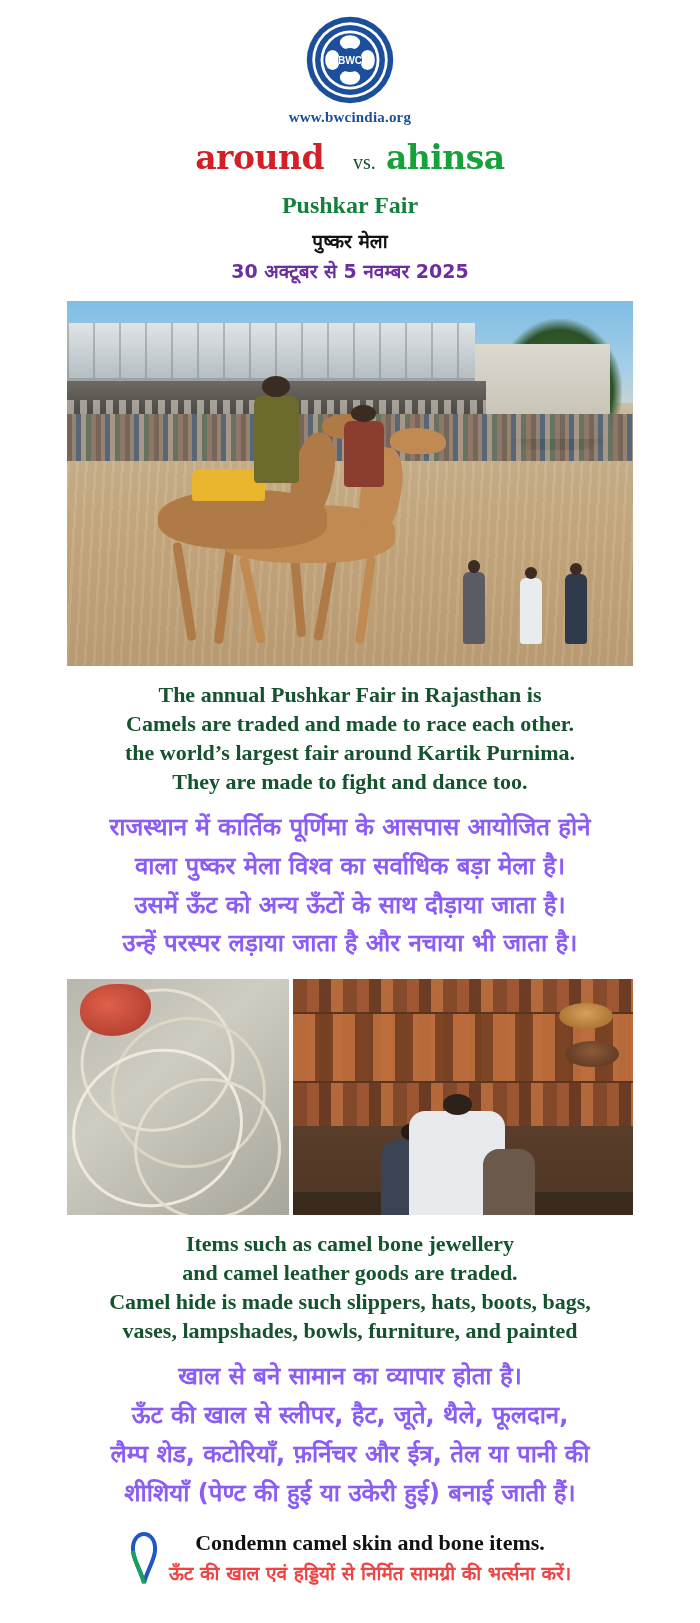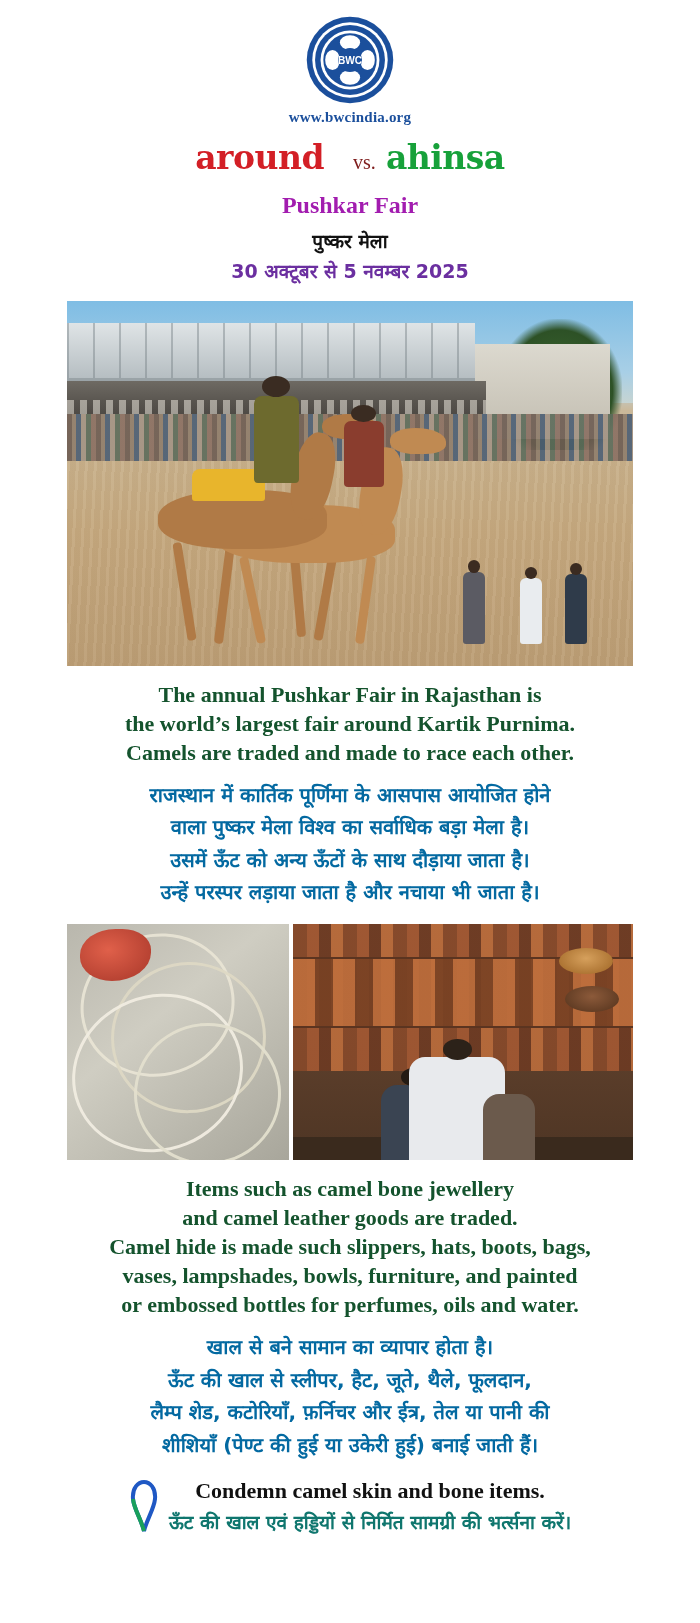--- a/index.html
+++ b/index.html
@@ -51,42 +51,42 @@
   .word-hinsa {
     font-family: "DejaVu Serif", serif;
     font-size: 33px;
     font-weight: bold;
     color: #d31f26;
     letter-spacing: -0.5px;
   }
   .word-vs {
     font-family: "Liberation Serif", serif;
     font-size: 20px;
-    color: #7f1d1d;
+    color: #14532d;
     font-style: normal;
     margin-left: 19px;
   }
   .word-ahinsa {
     font-family: "DejaVu Serif", serif;
     font-size: 33px;
     font-weight: bold;
     color: #17a13a;
     letter-spacing: -0.5px;
   }
 
   
   .title-block {
     text-align: center;
     margin-top: 12px;
     line-height: 1.35;
   }
   .title-en {
     font-size: 24px;
     font-weight: bold;
-    color: #a21caf;
+    color: #15803d;
   }
   .dates-en {
     font-size: 22px;
     font-weight: bold;
     color: #6b2fa0;
     margin-top: 2px;
   }
   .title-hi {
     font-family: "DejaVu Sans", sans-serif;
     font-size: 19px;
@@ -288,24 +288,24 @@
     font-size: 22px;
     font-weight: bold;
     line-height: 1.32;
     color: #14532d;
     margin-top: 14px;
   }
   .para-hi {
     width: 600px;
     text-align: center;
     font-family: "DejaVu Sans", sans-serif;
-    font-size: 20px;
+    font-size: 24px;
     font-weight: bold;
     line-height: 1.62;
-    color: #0369a1;
+    color: #8b5cf6;
     margin-top: 12px;
   }
   .para-en div, .para-hi div { white-space: nowrap; }
 
   
   .footer {
     width: 620px;
     margin-top: 16px;
     display: flex;
     align-items: center;
@@ -317,21 +317,21 @@
   .footer-en {
     font-size: 22px;
     font-weight: bold;
     color: #111111;
     line-height: 1.25;
   }
   .footer-hi {
     font-family: "DejaVu Sans", sans-serif;
     font-size: 19px;
     font-weight: bold;
-    color: #0f766e;
+    color: #ef4444;
     margin-top: 4px;
   }
 </style>
 </head>
 <body>
 
 <div class="page">
 
   <div class="logo-block">
     <svg class="logo-mark" viewBox="0 0 100 100">
@@ -387,22 +387,23 @@
     <div class="saddle"></div>
     <div class="rider"></div>
     <div class="rider2"></div>
     <div class="spectator s1"></div>
     <div class="spectator s2"></div>
     <div class="spectator s3"></div>
   </div>
 
   <div class="para-en">
     <div>The annual Pushkar Fair in Rajasthan is</div>
+    <div>Camels are traded and made to race each other.</div>
     <div>the world’s largest fair around Kartik Purnima.</div>
-    <div>Camels are traded and made to race each other.</div>
+    <div>They are made to fight and dance too.</div>
   </div>
 
   <div class="para-hi">
     <div>राजस्थान में कार्तिक पूर्णिमा के आसपास आयोजित होने</div>
     <div>वाला पुष्कर मेला विश्व का सर्वाधिक बड़ा मेला है।</div>
     <div>उसमें ऊँट को अन्य ऊँटों के साथ दौड़ाया जाता है।</div>
     <div>उन्हें परस्पर लड़ाया जाता है और नचाया भी जाता है।</div>
   </div>
 
   <div class="photo-row">
@@ -423,21 +424,20 @@
       <div class="shopper a"></div>
       <div class="shopper c"></div>
     </div>
   </div>
 
   <div class="para-en">
     <div>Items such as camel bone jewellery</div>
     <div>and camel leather goods are traded.</div>
     <div>Camel hide is made such slippers, hats, boots, bags,</div>
     <div>vases, lampshades, bowls, furniture, and painted</div>
-    <div>or embossed bottles for perfumes, oils and water.</div>
   </div>
 
   <div class="para-hi">
     <div>खाल से बने सामान का व्यापार होता है।</div>
     <div>ऊँट की खाल से स्लीपर, हैट, जूते, थैले, फूलदान,</div>
     <div>लैम्प शेड, कटोरियाँ, फ़र्निचर और ईत्र, तेल या पानी की</div>
     <div>शीशियाँ (पेण्ट की हुई या उकेरी हुई) बनाई जाती हैं।</div>
   </div>
 
   <div class="footer">

